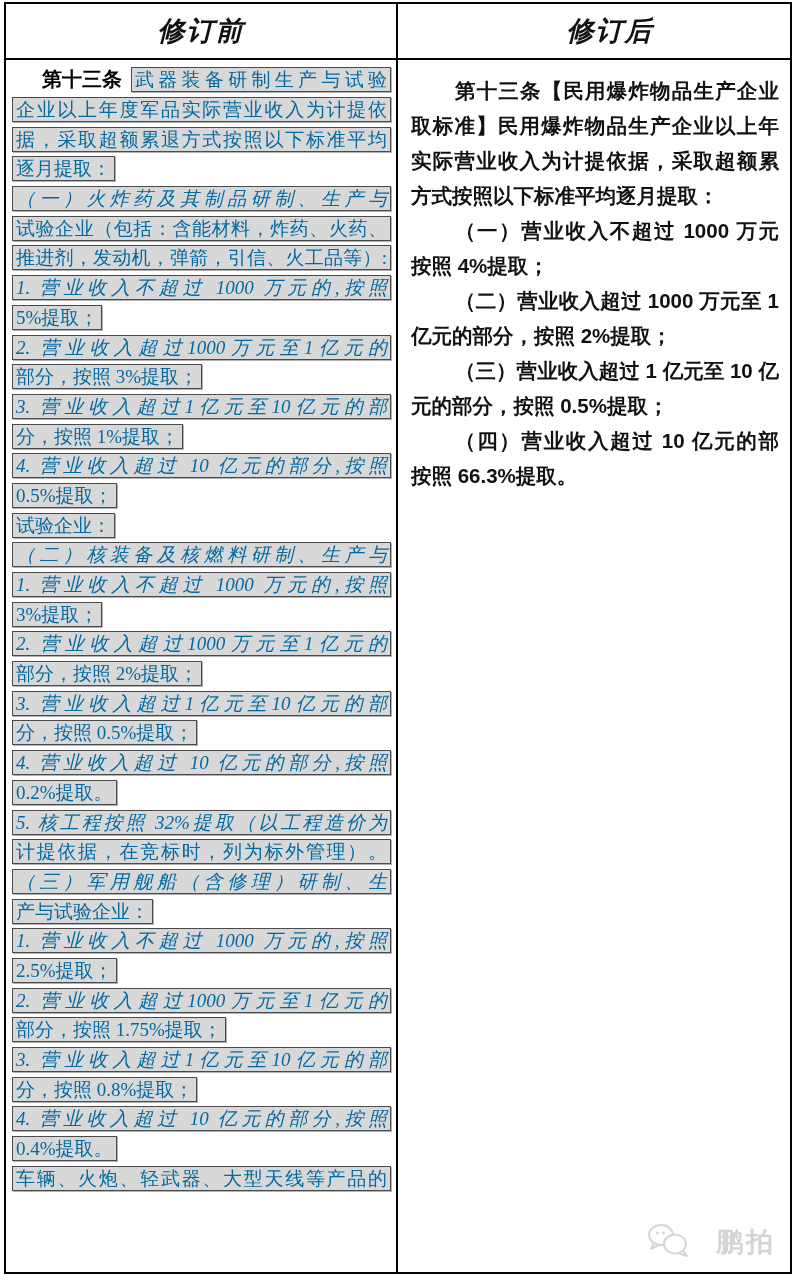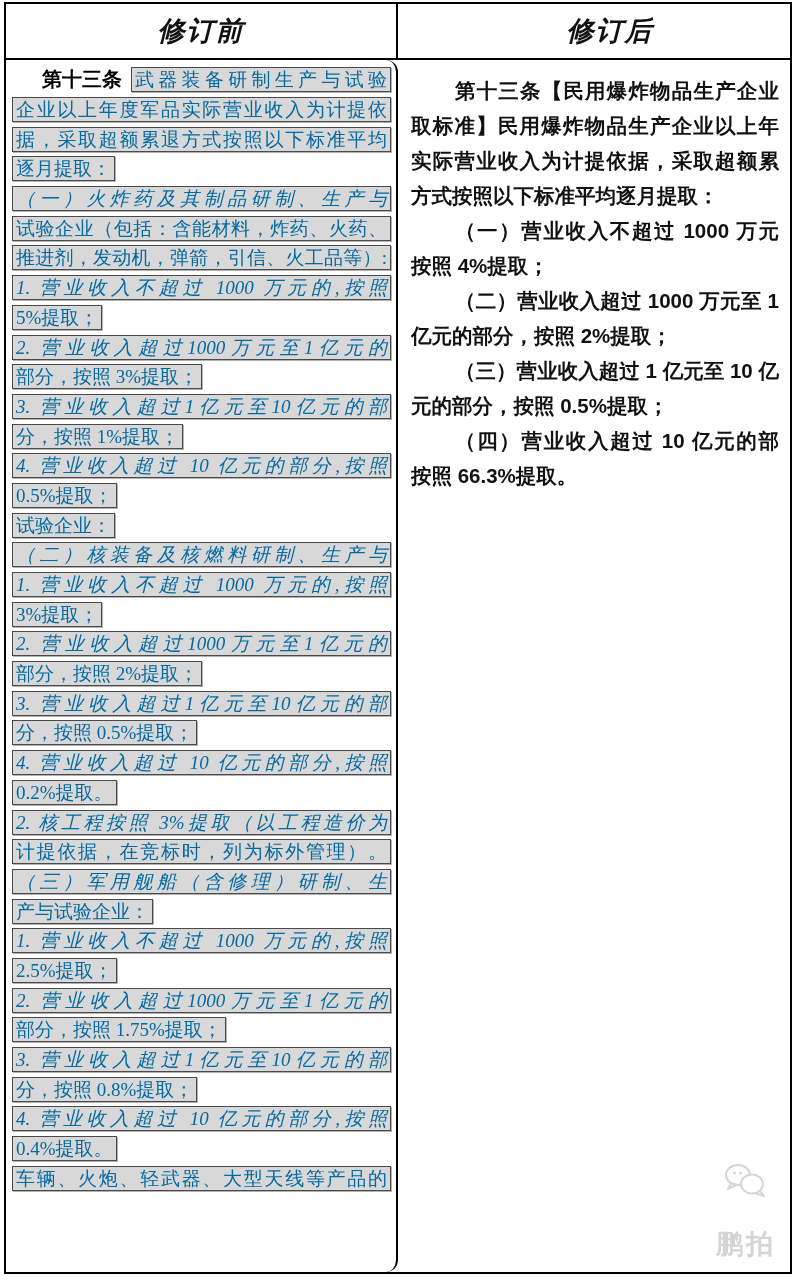--- a/index.html
+++ b/index.html
@@ -16,21 +16,20 @@
   .hcell{
     display:flex;align-items:center;justify-content:center;
     font-weight:bold;font-size:27px;color:#111;letter-spacing:2px;font-style:italic;
   }
   .hcell.left{width:392px;border-right:2px solid #000;box-sizing:border-box;}
   .hcell.right{flex:1;margin-left:32px;}
   .tbody{display:flex;flex:1 1 auto;min-height:0;}
   .bcell-left{
     width:392px;border-right:2px solid #000;box-sizing:border-box;
     padding:5px 5px 0 6px;
-    border-radius:12px;
   }
   .bcell-right{flex:1;padding:13px 11px 0 13px;box-sizing:border-box;}
 
   
   .bl{display:flex;align-items:center;height:29.7px;}
   .pre{
     font-weight:bold;font-size:20px;margin:0 9px 0 30px;white-space:nowrap;color:#000;
   }
   .hl{
     background:#d8d8d8;border:1px solid #4a4a4a;box-shadow:1px 1px 0 rgba(0,0,0,0.3);
@@ -43,21 +42,21 @@
   
   .al{
     font-family:"Liberation Sans", sans-serif;font-weight:bold;font-size:20.5px;
     color:#111;height:35px;line-height:35px;white-space:nowrap;overflow:hidden;
   }
   .al.grow{text-align:justify;text-align-last:justify;white-space:normal;}
   .al.ind{padding-left:44px;box-sizing:border-box;}
 
   
   .wm{
-    position:absolute;right:24px;bottom:20px;display:flex;align-items:center;gap:24px;flex-direction:column;
+    position:absolute;right:24px;bottom:20px;display:flex;align-items:center;gap:24px;
   }
   .wm-text{
     font-family:"Liberation Sans", sans-serif;font-weight:bold;font-size:27px;
     color:#d4d4d4;letter-spacing:3px;
   }
 </style>
 </head>
 <body>
 
 <div class="frame">
@@ -137,21 +136,21 @@
         <div class="bl">
           <span class="hl">分，按照 0.5%提取；</span>
         </div>
         <div class="bl ind">
           <span class="hl grow">4. 营业收入超过 10 亿元的部分,按照</span>
         </div>
         <div class="bl">
           <span class="hl">0.2%提取。</span>
         </div>
         <div class="bl ind">
-          <span class="hl grow">2. 核工程按照 3%提取（以工程造价为</span>
+          <span class="hl grow">5. 核工程按照 32%提取（以工程造价为</span>
         </div>
         <div class="bl">
           <span class="hl grow">计提依据，在竞标时，列为标外管理）。</span>
         </div>
         <div class="bl ind">
           <span class="hl grow">（三）军用舰船（含修理）研制、生</span>
         </div>
         <div class="bl">
           <span class="hl">产与试验企业：</span>
         </div>

